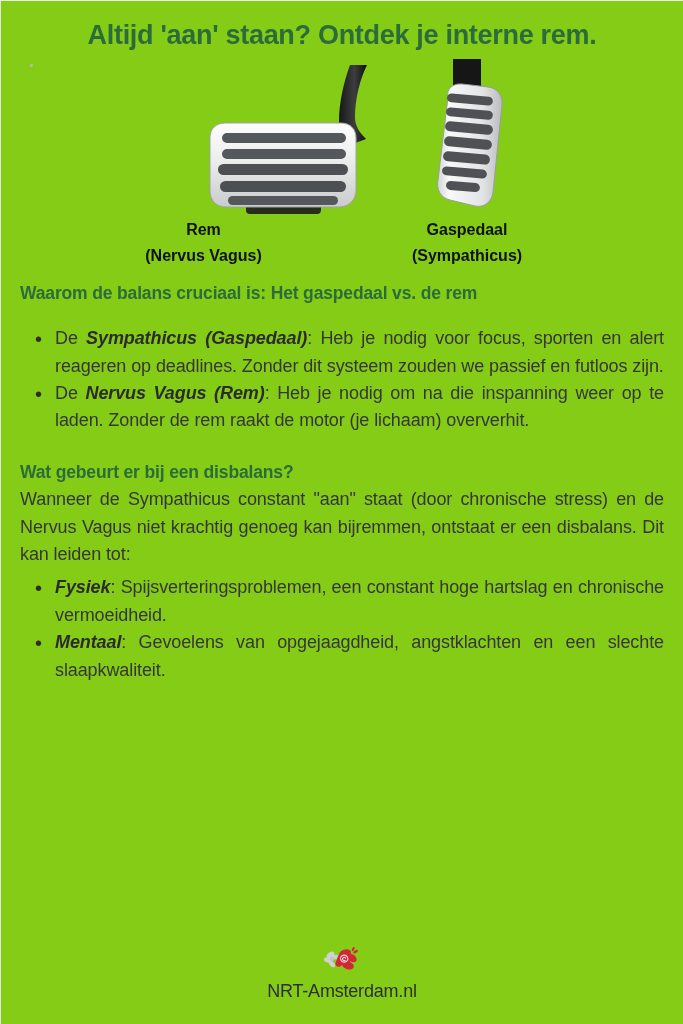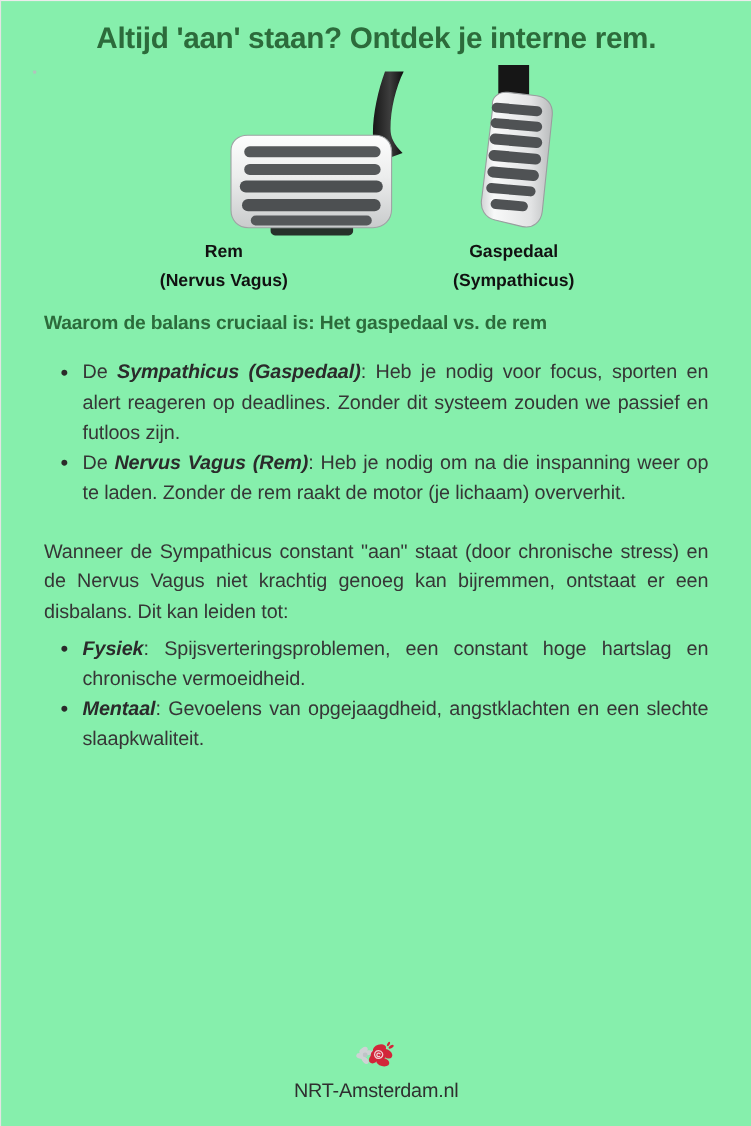--- a/index.html
+++ b/index.html
@@ -8,21 +8,21 @@
     background: #d9d9d9;
   }
   body {
     font-family: "Liberation Sans", sans-serif;
     -webkit-font-smoothing: antialiased;
   }
   .page {
     position: relative;
     width: 683px;
     height: 1024px;
-    background: #86efac;
+    background: #84cc16;
     box-sizing: border-box;
     border-left: 1px solid #e3e4e3;
     border-top: 1px solid #ececec;
     box-shadow: 3px 3px 6px rgba(0,0,0,0.18);
     overflow: hidden;
   }
 
   
   .header {
     padding-top: 20px;
@@ -86,21 +86,21 @@
     font-weight: bold;
     color: #111111;
     line-height: 1.65;
   }
   .label-brake { width: 50%; padding-left: 64px; box-sizing: border-box; }
   .label-gas   { width: 50%; padding-right: 91px; box-sizing: border-box; }
   .label-line { display: block; }
 
   
   .content {
-    padding: 0 39px;
+    padding: 0 19px;
   }
   .section-heading {
     color: #2c6b3b;
     font-size: 17.5px;
     font-weight: bold;
     margin: 0 0 2px 0;
     line-height: 1.35;
     letter-spacing: -0.15px;
   }
   .para {
@@ -253,20 +253,21 @@
       <li>
         <span>De </span><b>Sympathicus (Gaspedaal)</b><span>: Heb je nodig voor focus, sporten en alert reageren op deadlines. Zonder dit systeem zouden we passief en futloos zijn.</span>
       </li>
       <li>
         <span>De </span><b>Nervus Vagus (Rem)</b><span>: Heb je nodig om na die inspanning weer op te laden. Zonder de rem raakt de motor (je lichaam) oververhit.</span>
       </li>
     </ul>
 
     <div class="gap-b"></div>
 
+    <h2 class="section-heading">Wat gebeurt er bij een disbalans?</h2>
     <p class="para">Wanneer de Sympathicus constant "aan" staat (door chronische stress) en de Nervus Vagus niet krachtig genoeg kan bijremmen, ontstaat er een disbalans. Dit kan leiden tot:</p>
 
     <div class="gap-c"></div>
 
     <ul class="bullets">
       <li>
         <span></span><b>Fysiek</b><span>: Spijsverteringsproblemen, een constant hoge hartslag en chronische vermoeidheid.</span>
       </li>
       <li>
         <span></span><b>Mentaal</b><span>: Gevoelens van opgejaagdheid, angstklachten en een slechte slaapkwaliteit.</span>

